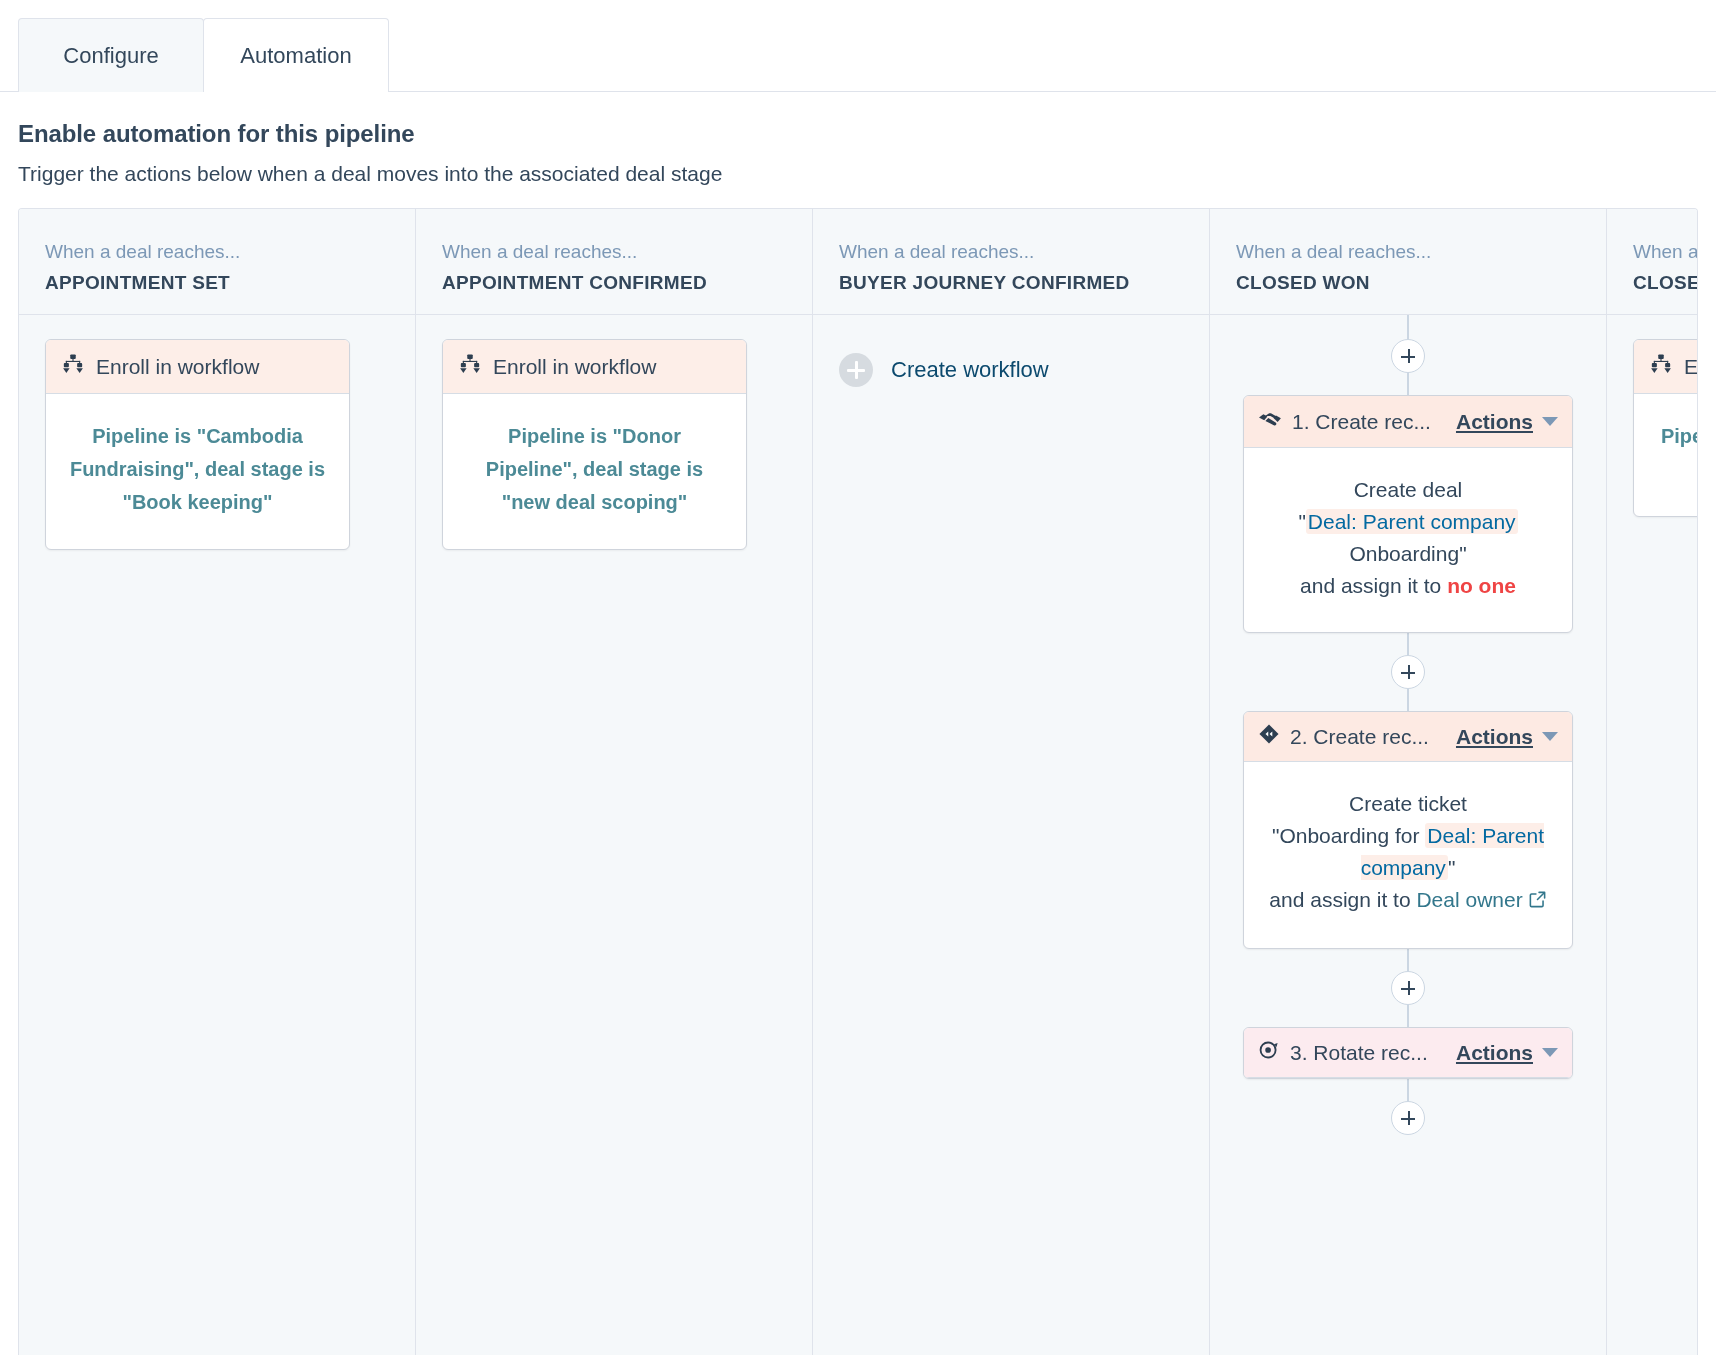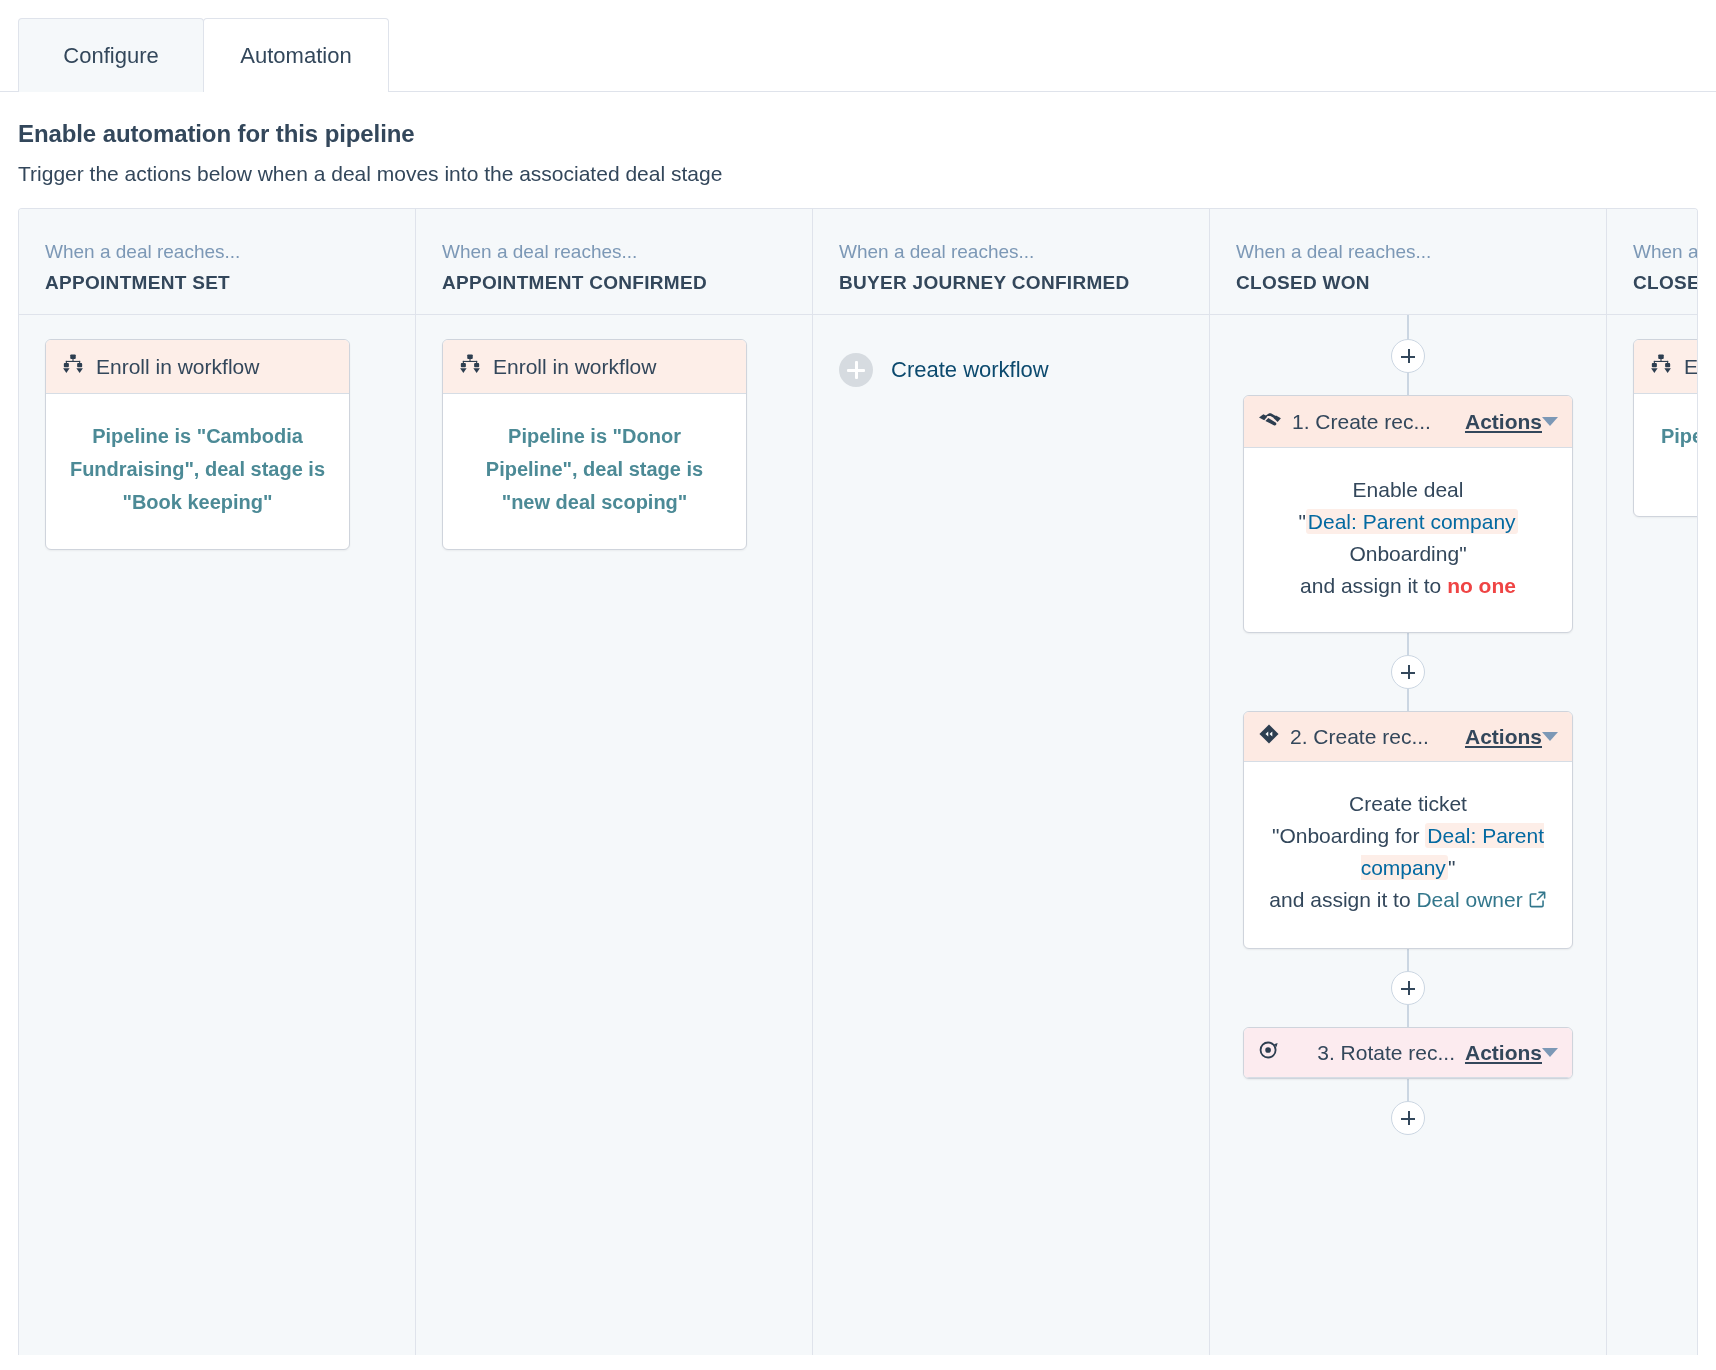--- a/index.html
+++ b/index.html
@@ -217,30 +217,31 @@
   .act-head {
     display: flex;
     align-items: center;
     padding: 11px 14px;
     background: #fdeae3;
     border-bottom: 1px solid #d6dde5;
     gap: 10px;
     font-size: 21px;
     color: #33475b;
   }
-  .act-head.pink { background: #fcebef; text-align: right; }
+  .act-head.pink { background: #fcebef; }
   .act-title {
     flex: 1 1 auto;
     white-space: nowrap;
     overflow: hidden;
     text-overflow: ellipsis;
   }
   .act-actions {
     display: flex;
     align-items: center;
+    gap: 9px;
     cursor: pointer;
     flex: 0 0 auto;
   }
   .act-actions .lbl {
     font-size: 21px;
     font-weight: bold;
     color: #33475b;
     text-decoration: underline;
   }
   .caret {
@@ -380,21 +381,21 @@
               <path d="M18.0 8.4 L22.9 11.3 L19.6 15.1 L15.5 11.0 Z"></path>
             </svg>
           </span>
           <span class="act-title">1. Create rec...</span>
           <span class="act-actions">
             <span class="lbl">Actions</span>
             <span class="caret"></span>
           </span>
         </div>
         <div class="act-body">
-          <div>Enable deal</div>
+          <div>Create deal</div>
           <div>"<span class="tok-orange">Deal: Parent company</span></div>
           <div>Onboarding"</div>
           <div><span>and assign it to </span><span class="tok-bold">no one</span></div>
         </div>
       </div>
 
       <div class="connector" style="height:22px;"></div>
       <div class="node-plus"></div>
       <div class="connector" style="height:22px;"></div>
 

